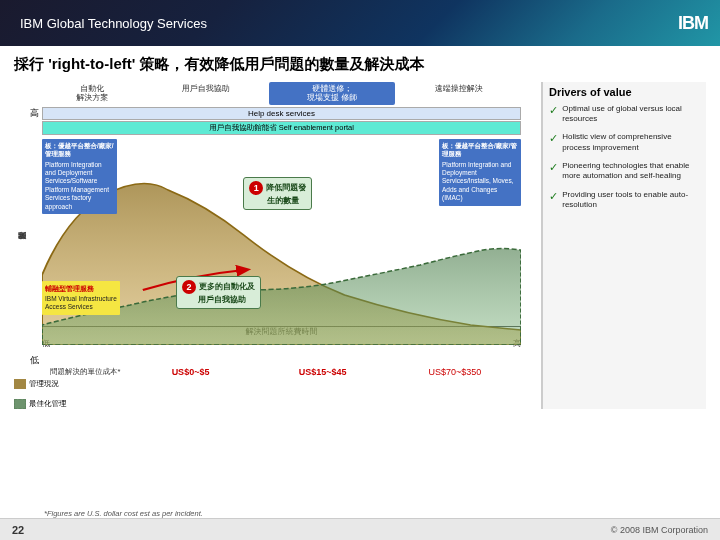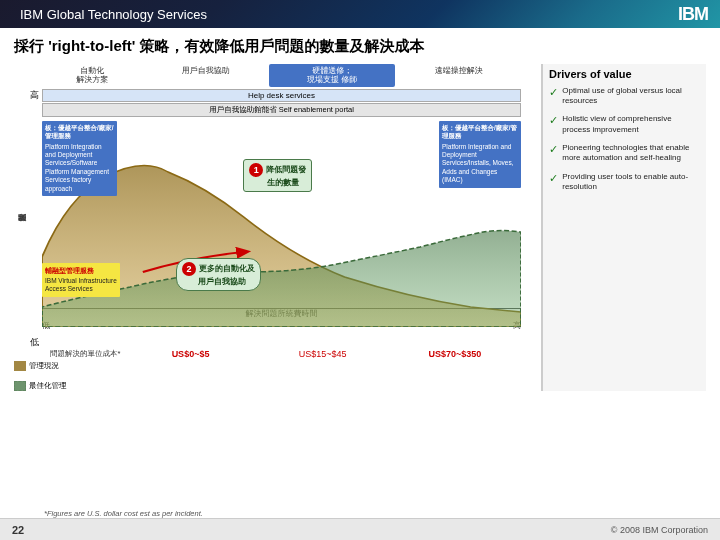--- a/index.html
+++ b/index.html
@@ -8,21 +8,21 @@
       height: 540px;
       font-family: Arial, sans-serif;
       background: #fff;
       overflow: hidden;
       position: relative;
     }
 
     
     #header {
       background: linear-gradient(135deg, #1a1a2e 0%, #16213e 30%, #0f3460 60%, #1a6b8a 80%, #2196a6 100%);
-      height: 28px;
+      height: 46px;
       display: flex;
       align-items: center;
       padding: 0 12px;
       position: relative;
     }
     #header-title {
       color: #fff;
       font-size: 13px;
       font-weight: normal;
       margin-left: 8px;
@@ -199,21 +199,21 @@
           <span style="writing-mode:vertical-rl; transform:rotate(180deg); font-size:8px; color:#333; position:absolute; top:50%; transform:translateY(-50%) rotate(-90deg); left:-8px; white-space:nowrap;">問題數量</span>
           <span style="font-size:9px;">低</span>
         </div>
 
         <div id="chart-canvas" style="flex:1; position:relative; height:260px;">
 
           <div style="position:absolute; top:0; left:0; right:0; background:#d6e4f7; border:1px solid #aaa; text-align:center; font-size:8px; padding:1px; z-index:5;">
             <span>Help desk services</span>
           </div>
 
-          <div style="position:absolute; top:14px; left:0; right:0; background:#e5e5e5; border:1px solid #aaa; text-align:center; font-size:7.5px; padding:1px; z-index:5;">
+          <div style="position:absolute; top:14px; left:0; right:0; background:#5eead4; border:1px solid #aaa; text-align:center; font-size:7.5px; padding:1px; z-index:5;">
             <span>用戶自我協助館能省 Self enablement portal</span>
           </div>
 
           <svg id="wave-svg" style="position:absolute; top:28px; left:0; width:100%; height:210px; z-index:2;" viewBox="0 0 380 210" preserveAspectRatio="none">
 
             <defs>
               <linearGradient id="waveGrad1" x1="0" y1="0" x2="0" y2="1">
                 <stop offset="0%" stop-color="#8b6914" stop-opacity="0.7"></stop>
                 <stop offset="100%" stop-color="#c8a040" stop-opacity="0.5"></stop>
               </linearGradient>
@@ -247,40 +247,40 @@
 
           <div style="position:absolute; bottom:52px; left:0; width:78px; background:#f5e642; color:#222; font-size:6.5px; padding:3px; z-index:10; line-height:1.3; border-radius:1px;">
             <div style="font-weight:bold; margin-bottom:2px; color:#c00; font-size:7px;">輔融型管理服務</div>
             <div>IBM Virtual Infrastructure Access Services</div>
           </div>
 
           <div style="position:absolute; top:70px; left:42%; background:#d8edd8; border:1px solid #4a7a4a; border-radius:3px; padding:3px 5px; font-size:8px; color:#1a4a1a; font-weight:bold; z-index:15; text-align:center;">
             <span style="display:inline-flex; align-items:center; justify-content:center; width:14px; height:14px; background:#c00; color:#fff; border-radius:50%; font-size:9px; font-weight:bold; margin-right:3px; vertical-align:middle;">1</span>降低問題發<br>&nbsp;&nbsp;&nbsp;&nbsp;&nbsp;生的數量
           </div>
 
-          <div style="position:absolute; bottom:58px; left:28%; background:#d8edd8; border:1px solid #4a7a4a; border-radius:12px; padding:3px 5px; font-size:8px; color:#1a4a1a; font-weight:bold; z-index:15; text-align:center;">
+          <div style="position:absolute; bottom:58px; left:28%; background:#d8edd8; border:1px solid #4a7a4a; border-radius:3px; padding:3px 5px; font-size:8px; color:#1a4a1a; font-weight:bold; z-index:15; text-align:center;">
             <span style="display:inline-flex; align-items:center; justify-content:center; width:14px; height:14px; background:#c00; color:#fff; border-radius:50%; font-size:9px; font-weight:bold; margin-right:3px; vertical-align:middle;">2</span>更多的自動化及<br>&nbsp;&nbsp;&nbsp;用戶自我協助
           </div>
 
           <div style="position:absolute; bottom:30px; left:0; right:0; text-align:center; font-size:8px; color:#333;">
             <span>解決問題所統費時間</span>
           </div>
           <div style="position:absolute; bottom:18px; left:0; font-size:8px; color:#333;">低</div>
           <div style="position:absolute; bottom:18px; right:0; font-size:8px; color:#333;">高</div>
 
           <div style="position:absolute; bottom:40px; left:0; right:0; border-bottom:1px solid #555; z-index:1;"></div>
         </div>
       </div>
 
       <div style="display:flex; align-items:flex-start; margin-left:36px; margin-top:0px; gap:0;">
         <div style="font-size:7.5px; color:#333; margin-right:4px; white-space:nowrap;">問題解決的單位成本*</div>
         <div style="flex:1; display:flex; gap:0;">
           <div class="cost-segment-box" style="flex:1; text-align:center; font-size:9px; font-weight:bold; color:#c00;">US$0~$5</div>
-          <div class="cost-segment-box" style="flex:1; text-align:center; font-size:9px; font-weight:normal; color:#c00;">US$15~$45</div>
-          <div class="cost-segment-box" style="flex:1; text-align:center; font-size:9px; font-weight:bold; color:#c00;">US$70~$350</div>
+          <div class="cost-segment-box" style="flex:1; text-align:center; font-size:9px; font-weight:bold; color:#c00;">US$15~$45</div>
+          <div class="cost-segment-box" style="flex:1; text-align:center; font-size:9px; font-weight:normal; color:#c00;">US$70~$350</div>
         </div>
       </div>
 
       <div style="display:flex; gap:10px; justify-content:flex-end; margin-top:2px; margin-right:4px;flex-direction:column;">
         <div class="legend-item" style="display:flex; align-items:center; gap:3px; font-size:7.5px;">
           <div style="width:12px; height:10px; background:#8b6914; opacity:0.8;"></div>
           <span>管理現況</span>
         </div>
         <div class="legend-item" style="display:flex; align-items:center; gap:3px; font-size:7.5px;">
           <div style="width:12px; height:10px; background:#4a7a4a; opacity:0.8; border:1px dashed #3a6a3a;"></div>

